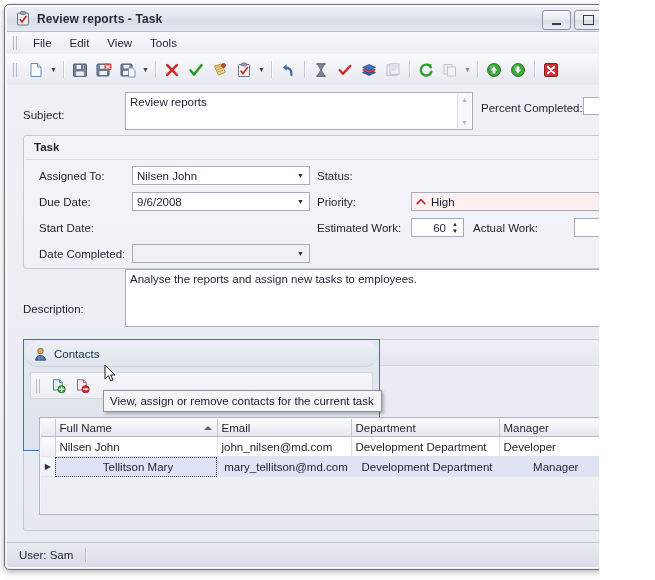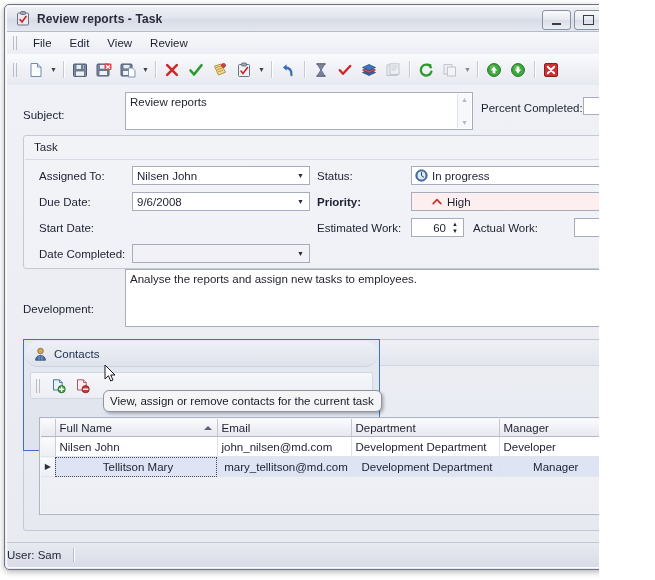--- a/index.html
+++ b/index.html
@@ -137,21 +137,21 @@
     display:flex;flex-direction:column;align-items:center;justify-content:center;gap:2px;
   }
   .spin .arrows i{display:block;font-style:normal;font-size:6px;line-height:5px;color:#1d2030;}
 
   
   .groupbox{
     position:absolute;border:1px solid #c4c9d6;border-radius:3px;
     background:rgba(255,255,255,.22);box-sizing:border-box;
   }
   .groupbox > .gb-title{
-    position:absolute;left:10px;top:5px;font-size:11.5px;color:#1d2030;
+    position:absolute;left:10px;top:5px;font-size:11.5px;color:#1d2030;font-weight:bold;
   }
   .gb-line{position:absolute;left:1px;right:1px;top:23px;height:1px;background:#d7dbe5;}
 
   
   .contacts-bg{
     position:absolute;border:1px solid #c4c9d6;border-radius:3px;box-sizing:border-box;
     background:linear-gradient(to bottom,#eceef4 0%,#e7e9f1 100%);
   }
   .contacts-panel{
     position:absolute;border:1px solid #3b72c4;box-sizing:border-box;
@@ -213,21 +213,21 @@
     width:0;height:0;border-left:4px solid transparent;border-right:4px solid transparent;border-bottom:4px solid #5a6075;}
   .grid-blank{background:linear-gradient(to bottom,#eef0f5,#e9ebf2);height:100%;}
 
   
   .statusbar{
     position:absolute;left:2px;bottom:2px;width:634px;height:24px;
     background:linear-gradient(to bottom,#e8eaf1 0%,#d9dce6 100%);
     border-top:1px solid #c3c7d3;
     display:flex;align-items:center;
   }
-  .sb-text{font-size:11.5px;color:#1d2030;}
+  .sb-text{font-size:11.5px;color:#1d2030;margin-left:12px;}
   .sb-sep{width:1px;height:14px;background:#b7bcc9;margin-left:12px;box-shadow:1px 0 0 #fbfcff;}
   .sb-grip{
     position:absolute;right:4px;bottom:3px;width:12px;height:12px;
     background:
       linear-gradient(135deg,transparent 45%,#9aa0ae 45%,#9aa0ae 56%,transparent 56%),
       linear-gradient(135deg,transparent 62%,#9aa0ae 62%,#9aa0ae 73%,transparent 73%),
       linear-gradient(135deg,transparent 79%,#9aa0ae 79%,#9aa0ae 90%,transparent 90%);
   }
 </style>
 </head>
@@ -256,21 +256,21 @@
             <span style="font-weight:bold;">✕</span>
           </div>
       </div>
     </div>
 
     <div class="menubar">
       <div class="grip"></div>
       <div class="menu-item">File</div>
       <div class="menu-item">Edit</div>
       <div class="menu-item">View</div>
-      <div class="menu-item">Review</div>
+      <div class="menu-item">Tools</div>
       <div class="bar-overflow">▾</div>
     </div>
 
     <div class="toolbar">
       <div class="grip"></div>
 
       <div class="tb-item">
         <svg width="16" height="16" viewBox="0 0 16 16">
           <path d="M3 1.5h6.5L13 5v9.5H3z" fill="#fbfcfe" stroke="#6f8bb0" stroke-width="1"></path>
           <path d="M9.5 1.5V5H13" fill="#dde7f3" stroke="#6f8bb0" stroke-width="1"></path>
@@ -448,40 +448,29 @@
         <div class="gb-line"></div>
       </div>
 
       <div class="lbl" style="position:absolute;left:32px;top:85px;">Assigned To:</div>
       <div class="combo" style="position:absolute;left:125px;top:81px;width:178px;height:19px;">
         <span>Nilsen John</span>
         <span class="dd">▼</span>
       </div>
 
       <div class="lbl" style="position:absolute;left:310px;top:85px;">Status:</div>
-      <div class="combo" style="position:absolute;left:404px;top:81px;width:216px;height:19px;padding-left:3px;">
-        <span style="display:inline-flex;margin-right:4px;">
-          <svg width="13" height="13" viewBox="0 0 13 13">
-            <circle cx="6.5" cy="6.5" r="5.6" fill="#4e7fb8" stroke="#2d527f" stroke-width="1"></circle>
-            <circle cx="6.5" cy="6.5" r="3.9" fill="#dfe8f3"></circle>
-            <path d="M6.5 3.6v3.1l2.1 1.3" stroke="#25415f" stroke-width="1" fill="none" stroke-linecap="round"></path>
-          </svg>
-        </span>
-        <span>In progress</span>
-        <span class="dd">▼</span>
-      </div>
 
       <div class="lbl" style="position:absolute;left:32px;top:111px;">Due Date:</div>
       <div class="combo" style="position:absolute;left:125px;top:107px;width:178px;height:19px;">
         <span>9/6/2008</span>
         <span class="dd">▼</span>
       </div>
 
-      <div class="lbl" style="position:absolute;left:310px;top:111px;font-weight:bold;">Priority:</div>
-      <div class="combo pink" style="position:absolute;left:404px;top:107px;width:216px;height:19px;padding-left:20px;">
+      <div class="lbl" style="position:absolute;left:310px;top:111px;">Priority:</div>
+      <div class="combo pink" style="position:absolute;left:404px;top:107px;width:216px;height:19px;padding-left:4px;">
         <span style="display:inline-flex;margin-right:5px;">
           <svg width="10" height="10" viewBox="0 0 10 10">
             <path d="M1.2 6.6L5 2.6l3.8 4" stroke="#c0342e" stroke-width="1.7" fill="none" stroke-linecap="round" stroke-linejoin="round"></path>
           </svg>
         </span>
         <span>High</span>
         <span class="dd">▼</span>
       </div>
 
       <div class="lbl" style="position:absolute;left:32px;top:137px;">Start Date:</div>
@@ -503,21 +492,21 @@
             <i>▼</i>
         </span>
       </div>
 
       <div class="lbl" style="position:absolute;left:32px;top:163px;">Date Completed:</div>
       <div class="combo disabled" style="position:absolute;left:125px;top:159px;width:178px;height:19px;">
         <span></span>
         <span class="dd">▼</span>
       </div>
 
-      <div class="lbl" style="position:absolute;left:16px;top:218px;">Development:</div>
+      <div class="lbl" style="position:absolute;left:16px;top:218px;">Description:</div>
       <div class="tbox multiline" style="position:absolute;left:118px;top:184px;width:502px;height:58px;">
         <span>Analyse the reports and assign new tasks to employees.</span>
         <div class="vrail">
           <i>▲</i>
             <i>▼</i>
         </div>
       </div>
 
       <div class="contacts-bg" style="left:16px;top:254px;width:604px;height:192px;">
         <div style="position:absolute;left:1px;top:1px;right:1px;height:24px;
@@ -550,21 +539,21 @@
             <svg width="16" height="16" viewBox="0 0 16 16">
               <path d="M2.5 1.8h6L11.2 4.5V12H2.5z" fill="#fceef0" stroke="#a8566a" stroke-width="1"></path>
               <path d="M8.5 1.8V4.5h2.7" fill="#f0cdd4" stroke="#a8566a" stroke-width=".9"></path>
               <circle cx="10.6" cy="11.2" r="3.6" fill="#cf3535" stroke="#8e1f1f" stroke-width=".9"></circle>
               <path d="M8.5 11.2h4.2" stroke="#fff" stroke-width="1.5" stroke-linecap="round"></path>
             </svg>
           </div>
         </div>
       </div>
 
-      <div class="tooltip" style="left:96px;top:305px;border-radius:6px;">View, assign or remove contacts for the current task</div>
+      <div class="tooltip" style="left:96px;top:305px;">View, assign or remove contacts for the current task</div>
 
       <div class="cursor" style="left:97px;top:279px;">
         <svg width="13" height="20" viewBox="0 0 13 20">
           <path d="M1 1 L1 15 L4.4 11.7 L6.7 17 L9 16 L6.7 11 L11 11 Z" fill="#ffffff" stroke="#1b1b1b" stroke-width="1"></path>
         </svg>
       </div>
 
       <div class="grid-wrap" style="left:32px;top:332px;width:572px;height:98px;">
         <div class="grid-inner">
           <table class="grid">

